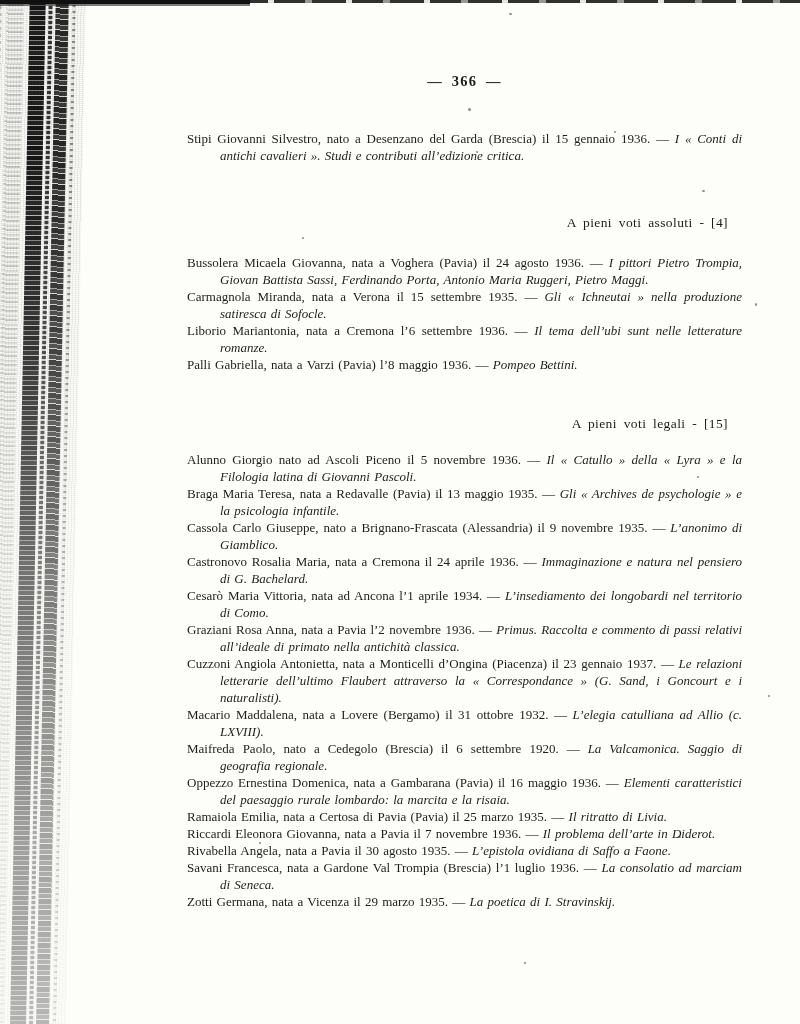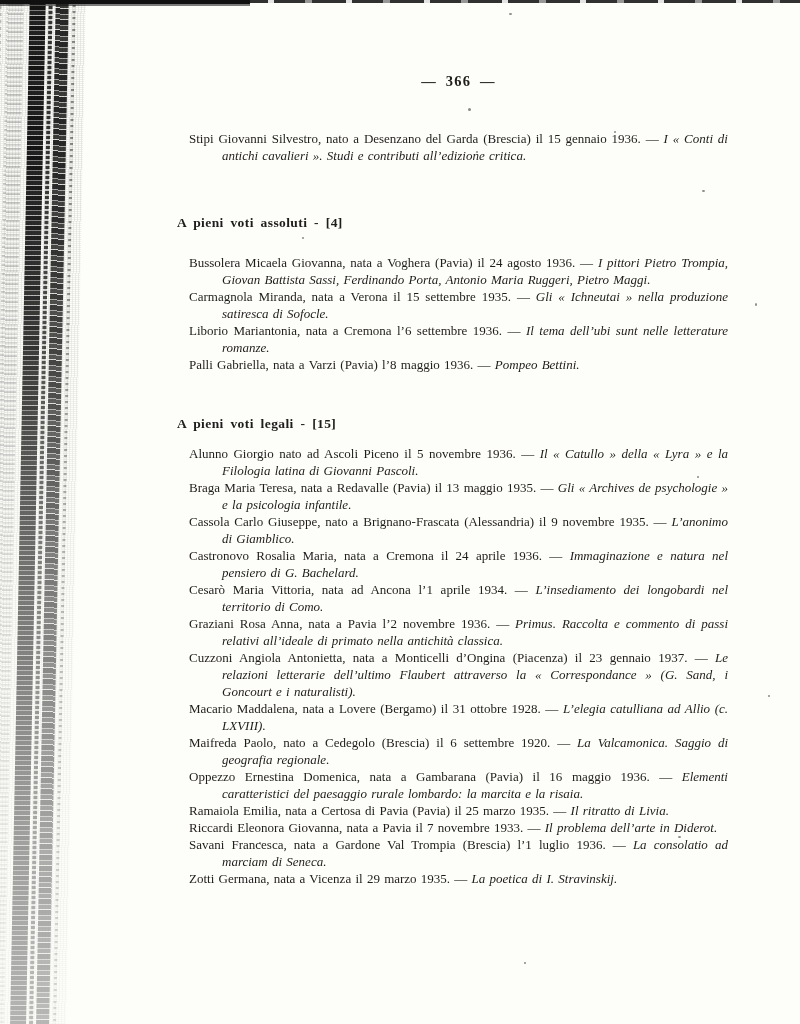--- a/index.html
+++ b/index.html
@@ -27,29 +27,29 @@
     repeating-linear-gradient(90deg,rgba(0,0,0,.55) 0 1px,transparent 1px 3px),
     repeating-linear-gradient(180deg,rgba(0,0,0,.45) 0 1px,transparent 1px 2px);}
   .scan-top1{
     position:absolute;top:0;left:0;width:800px;height:3px;background:#161616;opacity:.88;
     -webkit-mask-image:repeating-linear-gradient(90deg,#000 0 34px,rgba(0,0,0,.12) 34px 40px,#000 40px 71px,rgba(0,0,0,.5) 71px 78px);
     mask-image:repeating-linear-gradient(90deg,#000 0 34px,rgba(0,0,0,.12) 34px 40px,#000 40px 71px,rgba(0,0,0,.5) 71px 78px);
   }
   .scan-top2{position:absolute;top:0;left:0;width:250px;height:6px;background:linear-gradient(180deg,#101010 0 4px,rgba(16,16,16,.55) 4px 6px);}
   .speck{position:absolute;background:rgba(45,42,38,.55);border-radius:50%;}
   
-  .content{position:absolute;left:177px;top:0;width:563px;font-size:13px;line-height:17px;}
+  .content{position:absolute;left:183px;top:0;width:563px;font-size:13px;line-height:17px;}
   .page-number{margin:0;padding-top:73px;text-align:center;font-size:14.5px;font-weight:bold;letter-spacing:1.2px;word-spacing:4px;}
-  .entries{margin:12px;}
+  .entries{margin:4px;}
   .sec0 .entries{margin-top:40px;}
   .sec1{margin-top:50px;}
   .sec1 .entries{margin-top:22px;}
   .sec2{margin-top:42px;}
   .sec2 .entries{margin-top:12px;}
-  .heading{margin:0;text-align:left;font-size:13.5px;font-weight:bold;line-height:18px;letter-spacing:.4px;word-spacing:3px;}
+  .heading{margin:18px;text-align:right;font-size:13.5px;font-weight:normal;line-height:18px;letter-spacing:.4px;word-spacing:3px;}
   .entry{margin:0;text-align:justify;text-indent:-33px;padding-left:33px;word-spacing:1px;}
   .entry .t{font-style:italic;}
 </style>
 </head>
 <body>
 
 <div class="scan-band">
   <div class="sk sk5"></div>
   <div class="sk sk6"></div>
   <div class="sk sk1"></div>
@@ -96,23 +96,24 @@
   <div class="sec2">
     <p class="heading">A pieni voti legali - [15]</p>
     <div class="entries">
       <p class="entry"><span>Alunno Giorgio nato ad Ascoli Piceno il 5 novembre 1936. — </span><span class="t">Il « Catullo » della « Lyra » e la Filologia latina di Giovanni Pascoli.</span></p>
       <p class="entry"><span>Braga Maria Teresa, nata a Redavalle (Pavia) il 13 maggio 1935. — </span><span class="t">Gli « Archives de psychologie » e la psicologia infantile.</span></p>
       <p class="entry"><span>Cassola Carlo Giuseppe, nato a Brignano-Frascata (Alessandria) il 9 novembre 1935. — </span><span class="t">L’anonimo di Giamblico.</span></p>
       <p class="entry"><span>Castronovo Rosalia Maria, nata a Cremona il 24 aprile 1936. — </span><span class="t">Immaginazione e natura nel pensiero di G. Bachelard.</span></p>
       <p class="entry"><span>Cesarò Maria Vittoria, nata ad Ancona l’1 aprile 1934. — </span><span class="t">L’insediamento dei longobardi nel territorio di Como.</span></p>
       <p class="entry"><span>Graziani Rosa Anna, nata a Pavia l’2 novembre 1936. — </span><span class="t">Primus. Raccolta e commento di passi relativi all’ideale di primato nella antichità classica.</span></p>
       <p class="entry"><span>Cuzzoni Angiola Antonietta, nata a Monticelli d’Ongina (Piacenza) il 23 gennaio 1937. — </span><span class="t">Le relazioni letterarie dell’ultimo Flaubert attraverso la « Correspondance » (G. Sand, i Goncourt e i naturalisti).</span></p>
-      <p class="entry"><span>Macario Maddalena, nata a Lovere (Bergamo) il 31 ottobre 1928. — </span><span class="t">L’elegia catulliana ad Allio (c. LXVIII).</span></p>
+      <p class="entry"><span>Macario Maddalena, nata a Lovere (Bergamo) il 31 ottobre 1932. — </span><span class="t">L’elegia catulliana ad Allio (c. LXVIII).</span></p>
       <p class="entry"><span>Maifreda Paolo, nato a Cedegolo (Brescia) il 6 settembre 1920. — </span><span class="t">La Valcamonica. Saggio di geografia regionale.</span></p>
       <p class="entry"><span>Oppezzo Ernestina Domenica, nata a Gambarana (Pavia) il 16 maggio 1936. — </span><span class="t">Elementi caratteristici del paesaggio rurale lombardo: la marcita e la risaia.</span></p>
       <p class="entry"><span>Ramaiola Emilia, nata a Certosa di Pavia (Pavia) il 25 marzo 1935. — </span><span class="t">Il ritratto di Livia.</span></p>
-      <p class="entry"><span>Riccardi Eleonora Giovanna, nata a Pavia il 7 novembre 1933. — </span><span class="t">Il problema dell’arte in Diderot.</span></p>
+      <p class="entry"><span>Riccardi Eleonora Giovanna, nata a Pavia il 7 novembre 1936. — </span><span class="t">Il problema dell’arte in Diderot.</span></p>
+      <p class="entry"><span>Rivabella Angela, nata a Pavia il 30 agosto 1935. — </span><span class="t">L’epistola ovidiana di Saffo a Faone.</span></p>
       <p class="entry"><span>Savani Francesca, nata a Gardone Val Trompia (Brescia) l’1 luglio 1936. — </span><span class="t">La consolatio ad marciam di Seneca.</span></p>
       <p class="entry"><span>Zotti Germana, nata a Vicenza il 29 marzo 1935. — </span><span class="t">La poetica di I. Stravinskij.</span></p>
     </div>
   </div>
 
 </div>
 
 </body></html>

